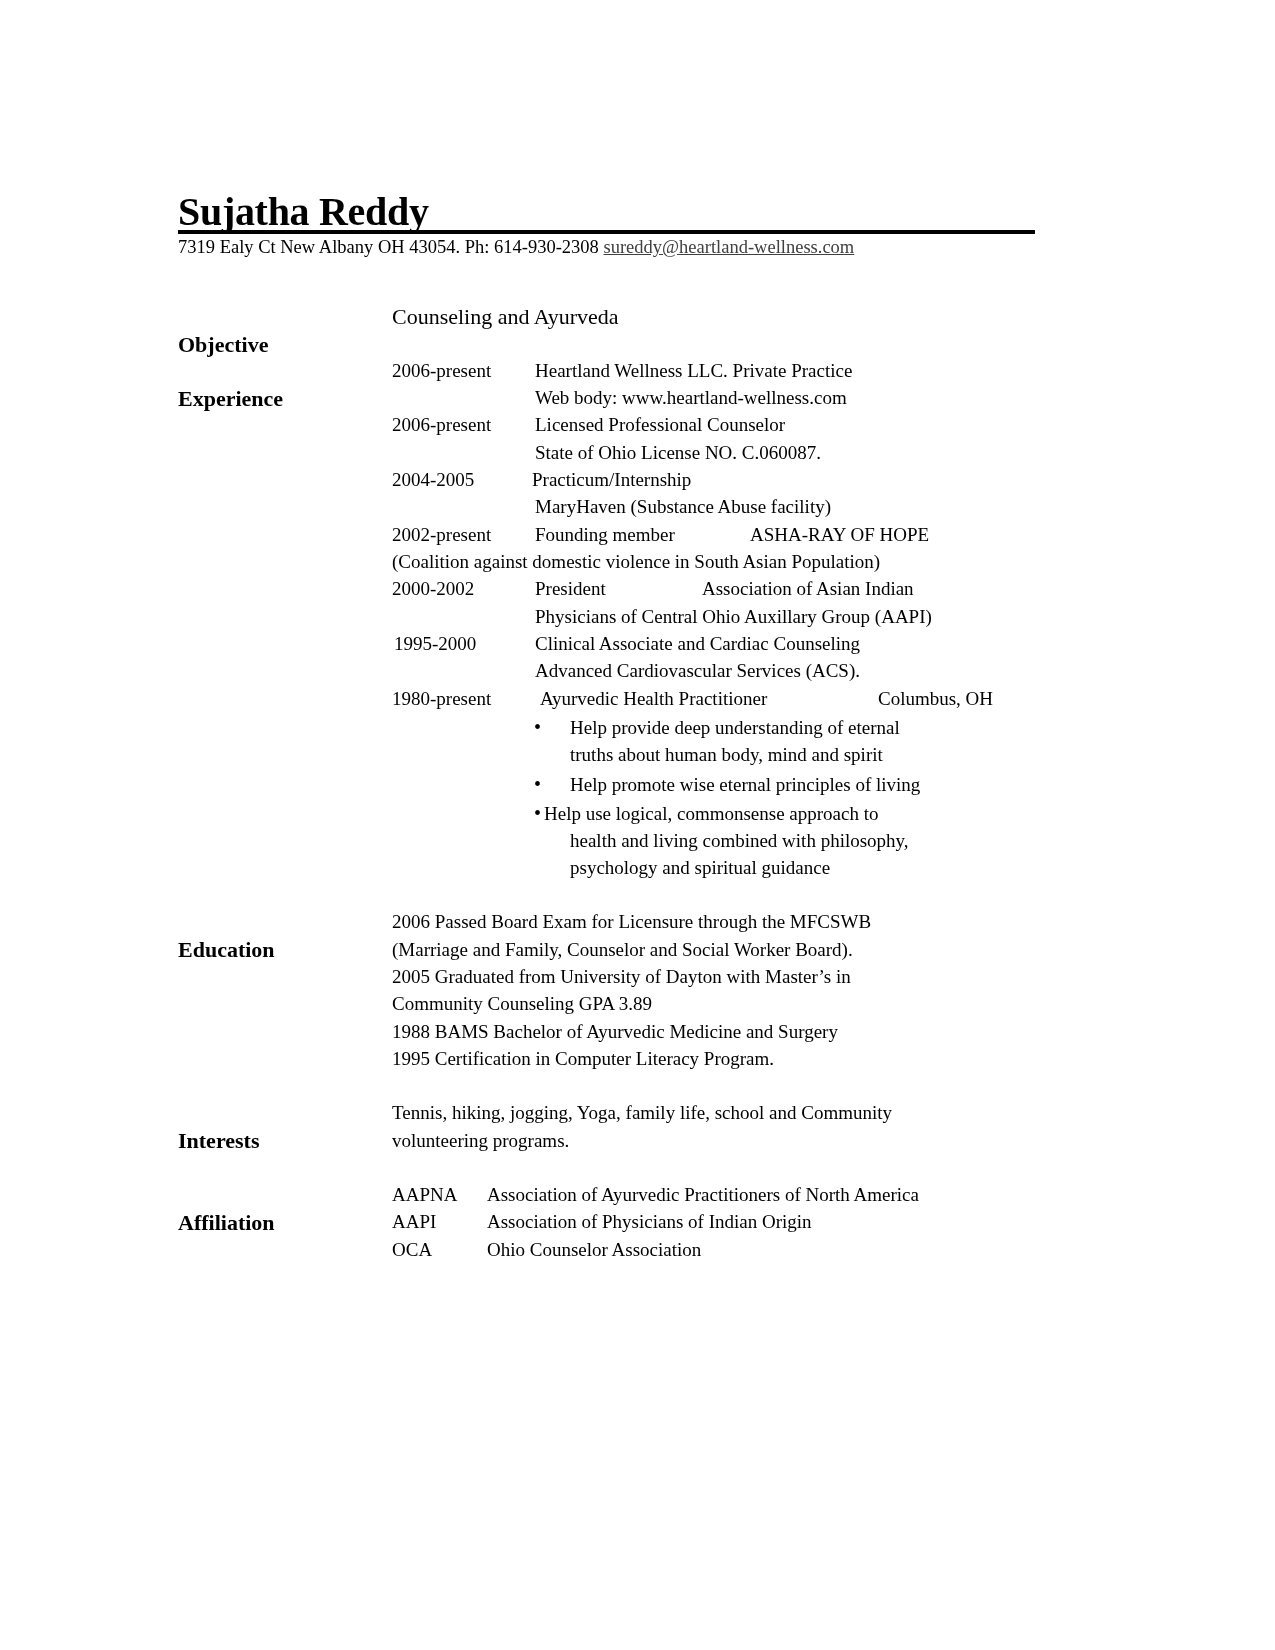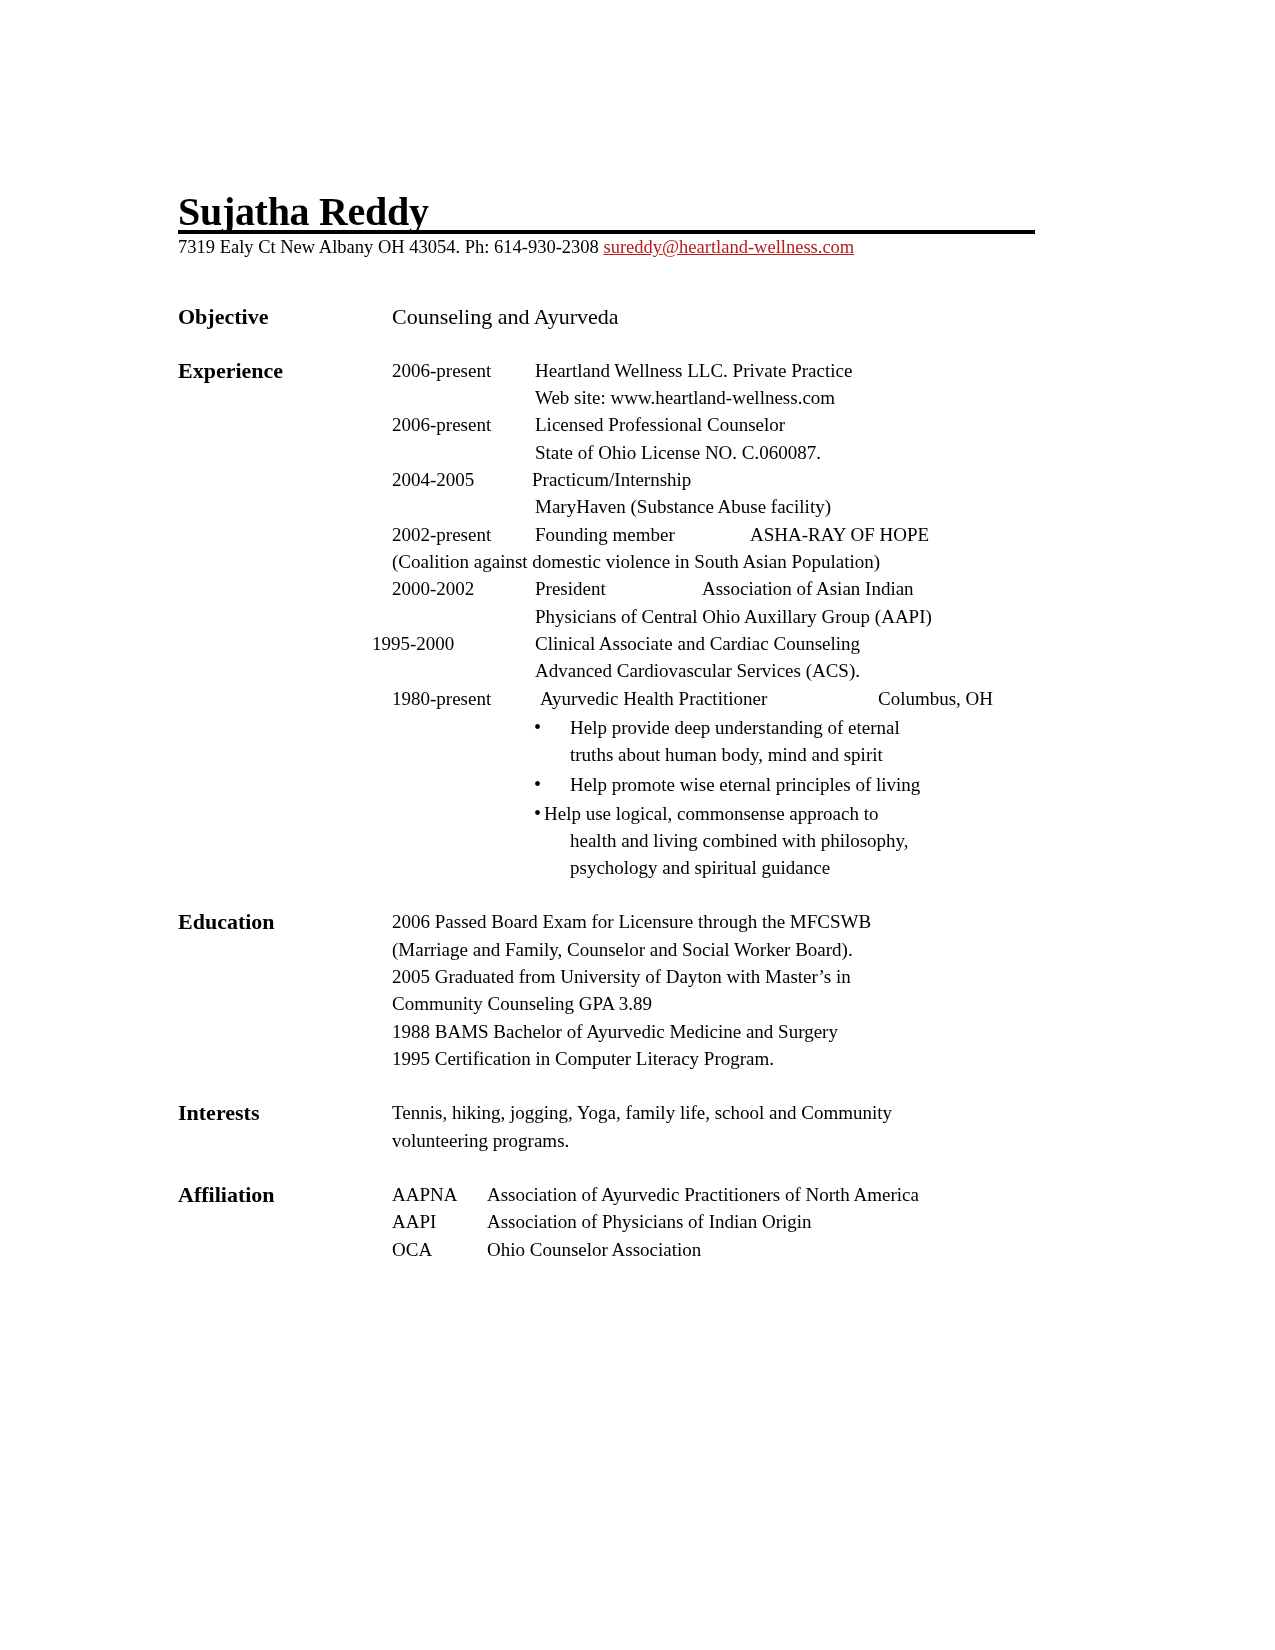--- a/index.html
+++ b/index.html
@@ -2,61 +2,61 @@
 <html><head>
 <meta charset="utf-8">
 <style>
   html, body { margin: 0; padding: 0; background: #ffffff; }
   body { width: 1275px; height: 1650px; position: relative; overflow: hidden;
          font-family: "Liberation Serif", "DejaVu Serif", serif; color: #000; }
   .abs { position: absolute; white-space: nowrap; text-align: center; }
   .name { left: 178px; top: 190px; font-size: 40px; font-weight: bold; line-height: 44px; letter-spacing: -0.3px; }
   .rule { position: absolute; left: 178px; top: 230px; width: 857px; height: 4px; background: #000; }
   .contact { left: 178px; top: 236px; font-size: 18.5px; line-height: 22px; }
-  .contact a { color: #b91c1c; text-decoration: underline; }
-  .label { left: 178px; font-size: 22px; font-weight: bold; line-height: 27px; }
+  .contact a { color: #404040; text-decoration: underline; }
+  .label { left: 178px; font-size: 22px; font-weight: bold; line-height: 27px; margin-top: 28px; }
   .line { font-size: 19px; line-height: 27px; }
   .b { font-weight: normal; }
   .bullet { position: absolute; font-size: 20px; line-height: 27px; }
 </style>
 </head>
 <body>
 
 <div class="abs name">Sujatha Reddy</div>
 <div class="rule"></div>
 <div class="abs contact"><span>7319 Ealy Ct New Albany OH 43054. Ph: 614-930-2308 </span><a>sureddy@heartland-wellness.com</a></div>
 
 <div class="abs label" style="top:303px">Objective</div>
 <div class="abs line b" style="left:392px;top:303px;font-size:22px">Counseling and Ayurveda</div>
 
 <div class="abs label" style="top:357px">Experience</div>
 
 <div class="abs line" style="left:392px;top:357px">2006-present</div>
 <div class="abs line" style="left:535px;top:357px"><span class="b">Heartland Wellness LLC</span><span>. Private Practice</span></div>
-<div class="abs line" style="left:535px;top:384px">Web site:  www.heartland-wellness.com</div>
+<div class="abs line" style="left:535px;top:384px">Web body:  www.heartland-wellness.com</div>
 
 <div class="abs line" style="left:392px;top:411px">2006-present</div>
 <div class="abs line b" style="left:535px;top:411px">Licensed Professional Counselor</div>
 <div class="abs line" style="left:535px;top:439px">State of Ohio License NO. C.060087.</div>
 
 <div class="abs line" style="left:392px;top:466px">2004-2005</div>
 <div class="abs line b" style="left:532px;top:466px">Practicum/Internship</div>
 <div class="abs line" style="left:535px;top:493px">MaryHaven (Substance Abuse facility)</div>
 
 <div class="abs line" style="left:392px;top:521px">2002-present</div>
 <div class="abs line b" style="left:535px;top:521px">Founding member</div>
 <div class="abs line" style="left:750px;top:521px">ASHA-RAY OF HOPE</div>
 <div class="abs line" style="left:392px;top:548px">(Coalition against domestic violence in South Asian Population)</div>
 
 <div class="abs line" style="left:392px;top:575px">2000-2002</div>
 <div class="abs line b" style="left:535px;top:575px">President</div>
 <div class="abs line" style="left:702px;top:575px">Association of Asian Indian</div>
 <div class="abs line" style="left:535px;top:603px">Physicians of Central Ohio Auxillary Group (AAPI)</div>
 
-<div class="abs line" style="left:372px;top:630px">1995-2000</div>
+<div class="abs line" style="left:394px;top:630px">1995-2000</div>
 <div class="abs line b" style="left:535px;top:630px">Clinical Associate and Cardiac Counseling</div>
 <div class="abs line" style="left:535px;top:657px">Advanced Cardiovascular Services (ACS).</div>
 
 <div class="abs line" style="left:392px;top:685px">1980-present</div>
 <div class="abs line b" style="left:540px;top:685px">Ayurvedic Health Practitioner</div>
 <div class="abs line" style="left:878px;top:685px">Columbus, OH</div>
 
 <div class="bullet" style="left:534px;top:714px">•</div>
 <div class="abs line" style="left:570px;top:714px">Help provide deep understanding of eternal</div>
 <div class="abs line" style="left:570px;top:741px">truths about human body, mind and spirit</div>

